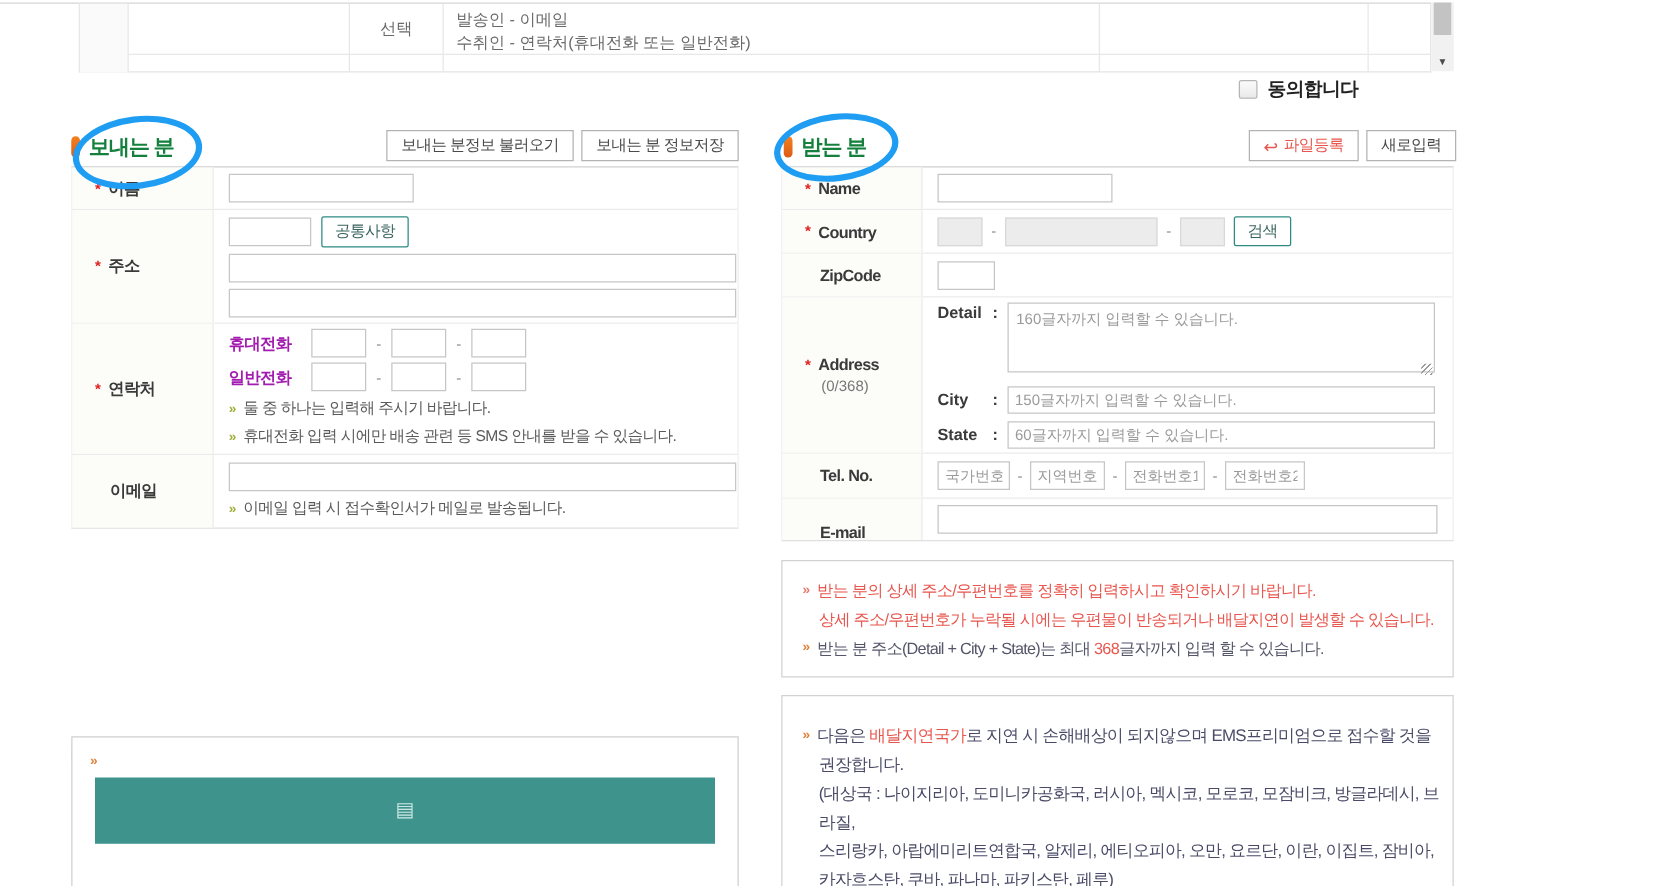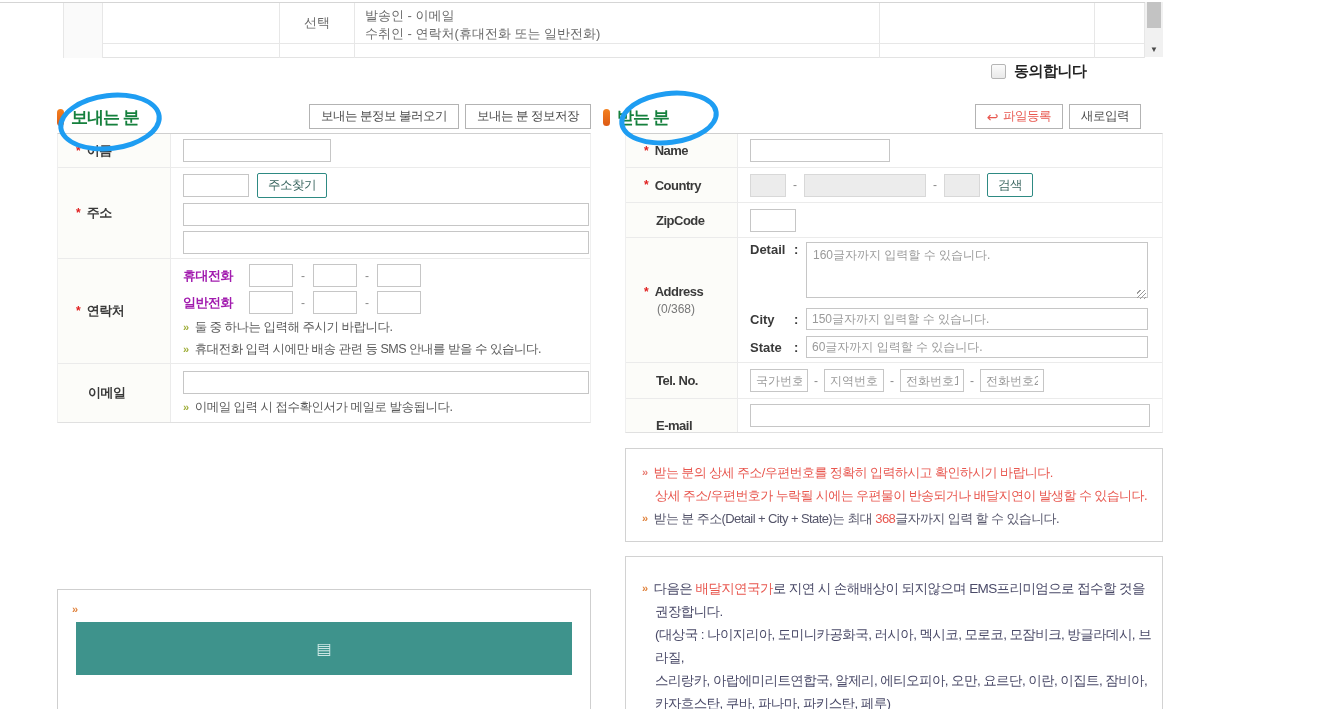--- a/index.html
+++ b/index.html
@@ -154,21 +154,21 @@
     </div>
 
     <div class="frow" style="height:91px;">
       <div class="fl" style="width:113px;">
         <span class="ast">*</span>
         <span class="lbl">주소</span>
       </div>
       <div class="fc" style="gap:5px; padding-top:6px; padding-bottom:6px;">
         <div class="hrow">
           <input type="text" style="width: 66px;">
-          <button class="teal-btn">주소찾기</button>
+          <button class="teal-btn">공통사항</button>
         </div>
         <div class="hrow">
             <input type="text" style="width: 406px;">
           </div>
         <div class="hrow">
             <input type="text" style="width: 406px;">
           </div>
       </div>
     </div>
 
@@ -214,21 +214,21 @@
             <input type="text" style="width: 406px;">
           </div>
         <div class="note">
           <span class="gnote">»</span>
           <span>이메일 입력 시 접수확인서가 메일로 발송됩니다.</span>
         </div>
       </div>
     </div>
   </div>
 
-  <div class="sec-header" style="left:603px; top:103px; width:538px;">
+  <div class="sec-header" style="left:627px; top:103px; width:538px;">
     <span class="bullet"></span>
     <span class="sec-title">받는 분</span>
     <div class="hdr-btns">
       <button class="gray-btn red-btn">
         <span class="reply-ic">↩</span>
         <span>파일등록</span>
       </button>
       <button class="gray-btn">새로입력</button>
     </div>
   </div>

